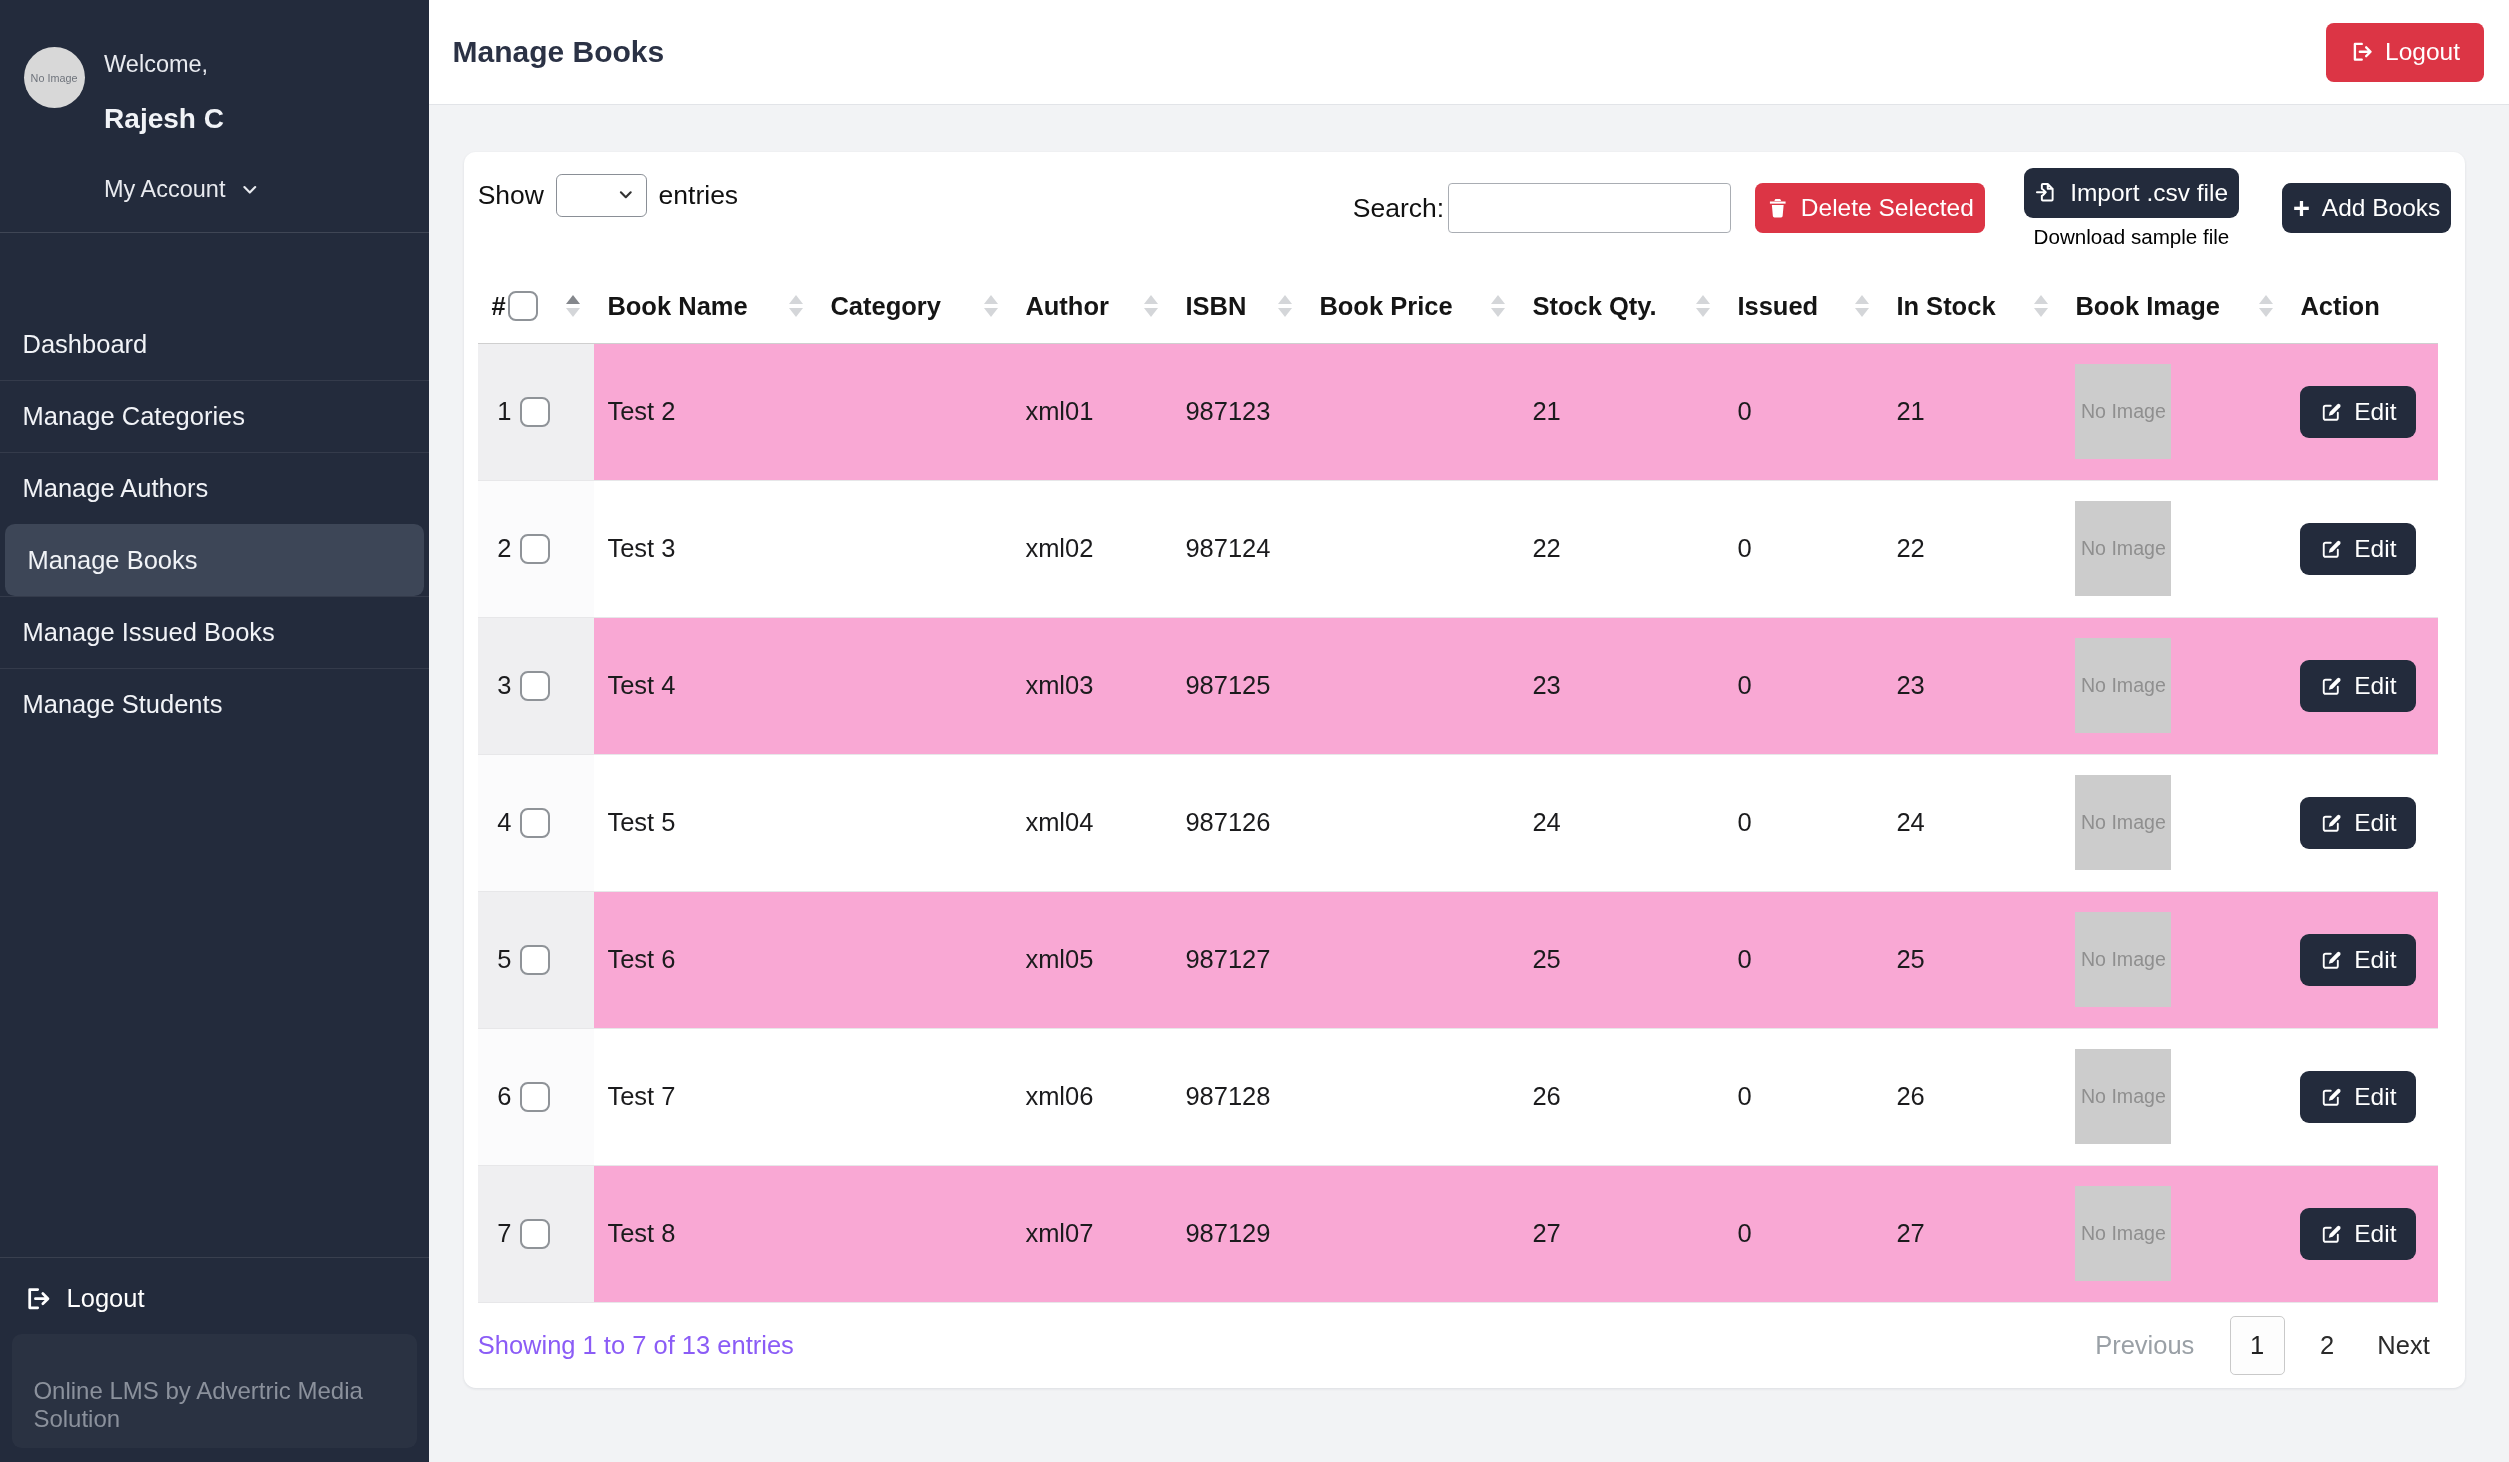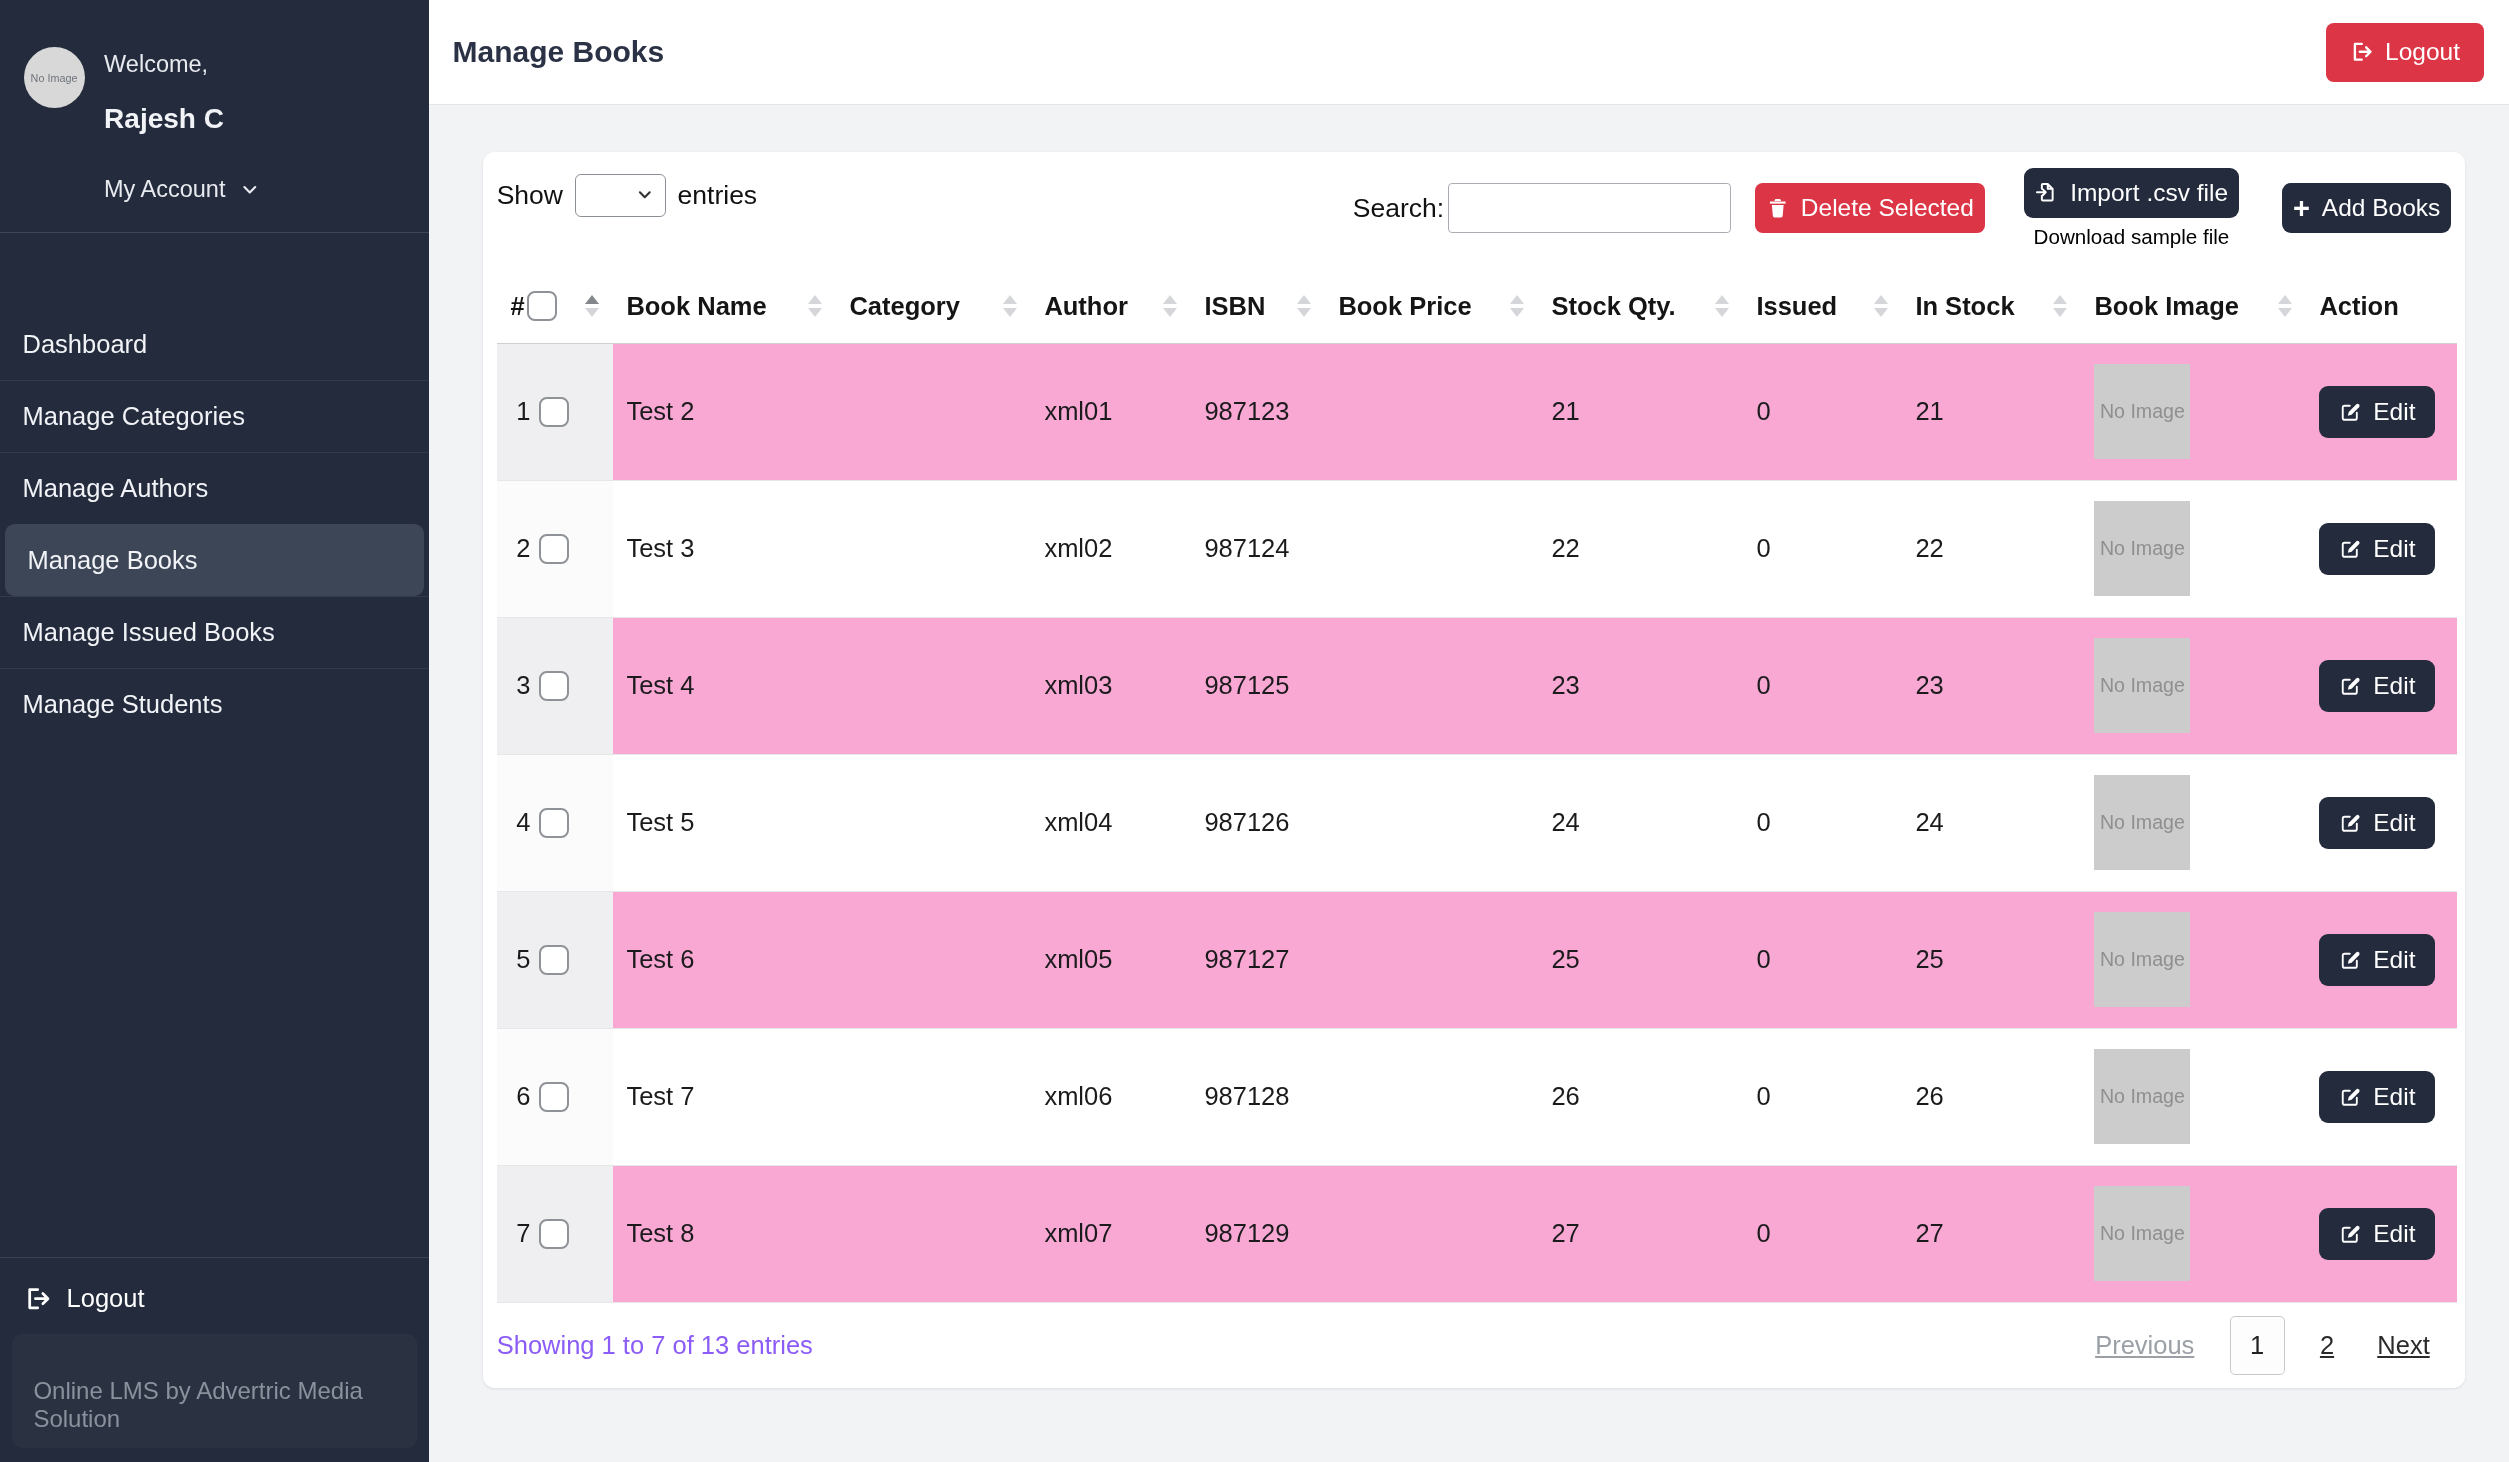--- a/index.html
+++ b/index.html
@@ -78,21 +78,21 @@
     display: inline-flex; align-items: center; gap: 11.8px;
     border: none; border-radius: 7.8px; cursor: pointer;
     color: #fff; font-family: inherit;
   }
   .btn svg { width: 23.5px; height: 23.5px; }
   .btn-red { background: #dc3545; }
   .btn-dark { background: #232b3c; border-radius: 9px; }
   .header-logout { height: 59px; padding: 0 23.5px; font-size: 24.5px; }
 
   .card {
-    margin: 47px 44px 0 54px;
+    margin: 47px 44px 0 35px;
     background: #ffffff; border-radius: 11.8px;
     box-shadow: 0 1px 2.9px rgba(30,40,60,0.10);
     padding: 15.7px 13.7px 0 13.7px;
     min-height: 1234px;
   }
 
   
   .controls { display: flex; align-items: flex-start; }
   .show-group { display: flex; align-items: center; height: 55px; gap: 11.8px; font-size: 26.5px; color: #111; }
   .select-box {
@@ -152,21 +152,21 @@
     color: #8f8f8f; font-size: 19.6px;
     display: flex; align-items: center; justify-content: center;
   }
   .edit-btn { height: 52px; padding: 0 19.6px; font-size: 24.5px; }
   .edit-btn svg { width: 22.5px; height: 22.5px; }
 
   
   .table-footer { display: flex; align-items: center; height: 85px; }
   .showing-text { font-size: 25.5px; color: #8b5cf6; }
   .pagination { margin-left: auto; display: flex; align-items: center; }
-  .page-link { font-size: 25.5px; color: #2b2b2b; padding: 0 21.6px; cursor: pointer; text-decoration: underline; }
+  .page-link { font-size: 25.5px; color: #2b2b2b; padding: 0 21.6px; cursor: pointer; }
   .page-link.disabled { color: #9aa0a6; }
   .page-current {
     width: 55px; height: 59px; border: 1px solid #c9c9c9; border-radius: 4.9px;
     background: #fdfdfd; display: flex; align-items: center; justify-content: center;
     font-size: 25.5px; color: #222; margin: 0 13.7px; cursor: pointer;
   }
 </style>
 </head>
 <body>
 

